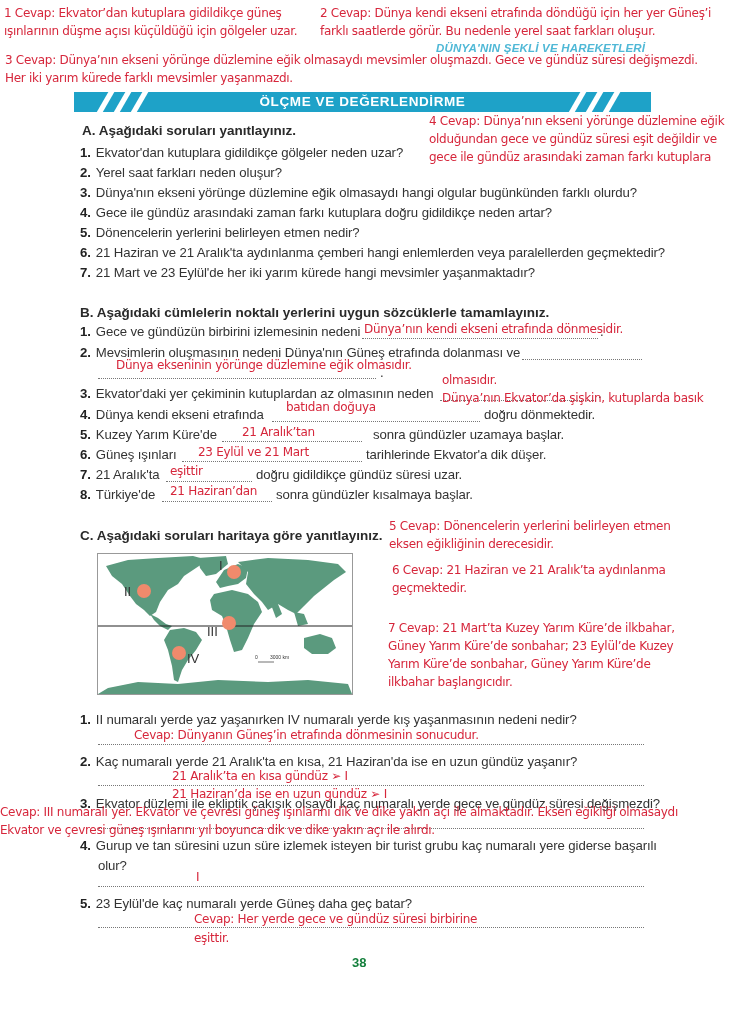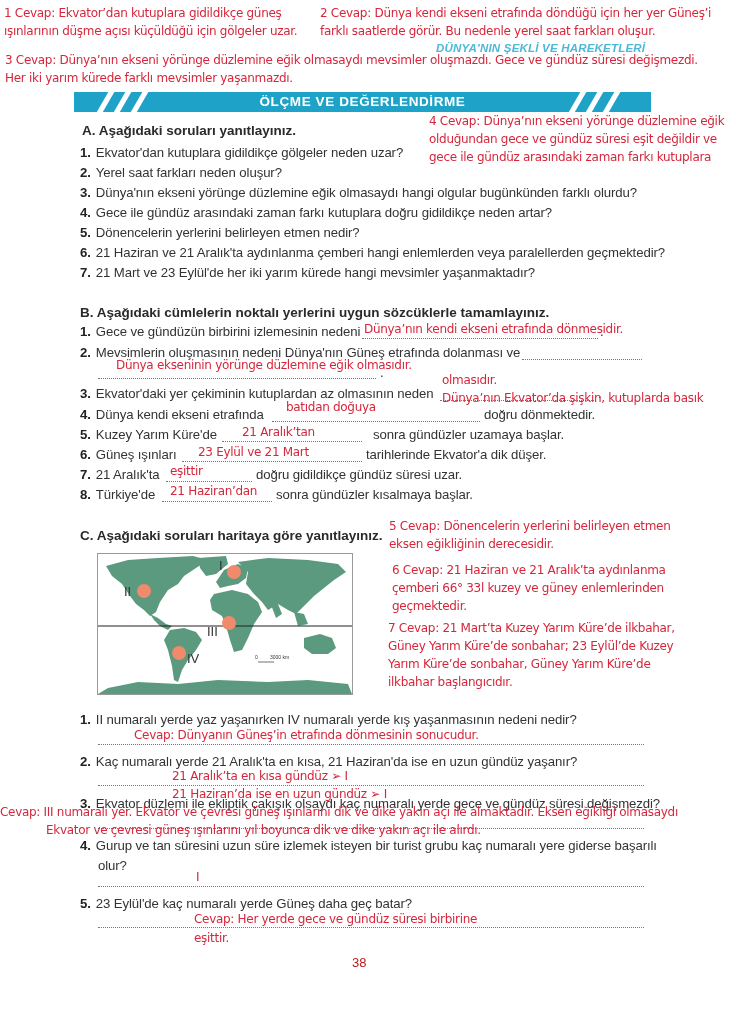--- a/index.html
+++ b/index.html
@@ -110,21 +110,20 @@
 <div class="abs ans" style="left:170px;top:482px;">21 Haziran’dan</div>
 
 <div class="abs sec" style="left:80px;top:528px;">C. Aşağıdaki soruları haritaya göre yanıtlayınız.</div>
 
 <div class="abs ans" style="left:389px;top:517px;">
   <div>5 Cevap: Dönencelerin yerlerini belirleyen etmen</div>
   <div>eksen eğikliğinin derecesidir.</div>
 </div>
 <div class="abs ans" style="left:392px;top:561px;">
   <div>6 Cevap: 21 Haziran ve 21 Aralık’ta aydınlanma</div>
-  <div>çemberi 66° 33l kuzey ve güney enlemlerinden</div>
   <div>geçmektedir.</div>
 </div>
 <div class="abs ans" style="left:388px;top:619px;">
   <div>7 Cevap: 21 Mart’ta Kuzey Yarım Küre’de ilkbahar,</div>
   <div>Güney Yarım Küre’de sonbahar; 23 Eylül’de Kuzey</div>
   <div>Yarım Küre’de sonbahar, Güney Yarım Küre’de</div>
   <div>ilkbahar başlangıcıdır.</div>
 </div>
 
 <div class="map">
@@ -171,25 +170,25 @@
 <div class="dots" style="left:98px;top:744px;width:546px;"></div>
 
 <div class="abs q" style="left:80px;top:753px;"><b class="n">2.</b><span>Kaç numaralı yerde 21 Aralık'ta en kısa, 21 Haziran'da ise en uzun gündüz yaşanır?</span></div>
 <div class="abs ans" style="left:172px;top:767px;">21 Aralık’ta en kısa gündüz ➢ I</div>
 <div class="dots" style="left:98px;top:785px;width:546px;"></div>
 <div class="abs ans" style="left:172px;top:785px;">21 Haziran’da ise en uzun gündüz  ➢ I</div>
 
 <div class="abs q" style="left:80px;top:795px;"><b class="n">3.</b><span>Ekvator düzlemi ile ekliptik çakışık olsaydı kaç numaralı yerde gece ve gündüz süresi değişmezdi?</span></div>
 <div class="abs ans" style="left:0px;top:803px;">Cevap: III numaralı yer. Ekvator ve çevresi güneş ışınlarını dik ve dike yakın açı ile almaktadır. Eksen eğikliği olmasaydı</div>
 <div class="dots" style="left:98px;top:828px;width:546px;"></div>
-<div class="abs ans" style="left:0px;top:821px;padding-left:46px;">Ekvator ve çevresi güneş ışınlarını yıl boyunca dik ve dike yakın açı ile alırdı.</div>
+<div class="abs ans" style="left:0px;top:821px;">Ekvator ve çevresi güneş ışınlarını yıl boyunca dik ve dike yakın açı ile alırdı.</div>
 
 <div class="abs q" style="left:80px;top:837px;"><b class="n">4.</b><span>Gurup ve tan süresini uzun süre izlemek isteyen bir turist grubu kaç numaralı yere giderse başarılı</span></div>
 <div class="abs q" style="left:98px;top:857px;">olur?</div>
 <div class="abs ans" style="left:196px;top:868px;">I</div>
 <div class="dots" style="left:98px;top:886px;width:546px;"></div>
 
 <div class="abs q" style="left:80px;top:895px;"><b class="n">5.</b><span>23 Eylül'de kaç numaralı yerde Güneş daha geç batar?</span></div>
 <div class="abs ans" style="left:194px;top:910px;">Cevap: Her yerde gece ve gündüz süresi birbirine</div>
 <div class="dots" style="left:98px;top:927px;width:546px;"></div>
 <div class="abs ans" style="left:194px;top:929px;">eşittir.</div>
 
-<div class="abs" style="left:352px;top:955px;font-size:13px;font-weight:normal;color:#b91c1c;">38</div>
+<div class="abs" style="left:352px;top:955px;font-size:13px;font-weight:bold;color:#15803d;">38</div>
 
 </body></html>

